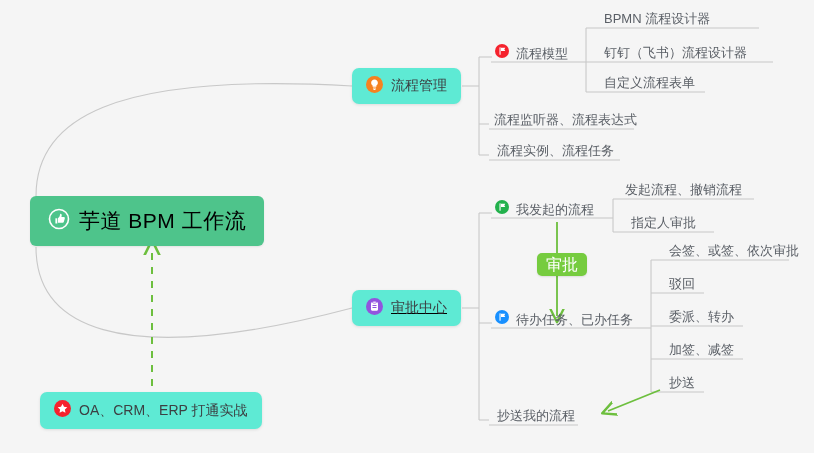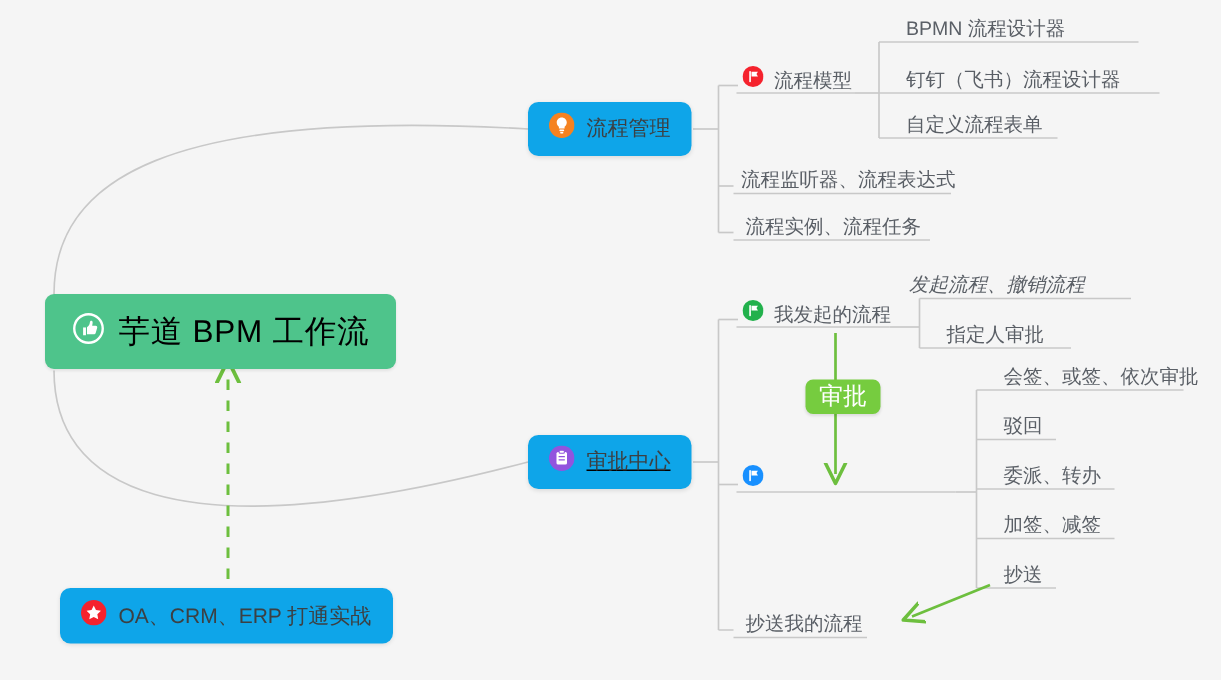--- a/index.html
+++ b/index.html
@@ -29,21 +29,21 @@
     font-size:21px;
     letter-spacing:.5px;
     white-space:nowrap;
   }
   .ic{flex:0 0 auto;display:block;}
 
   
   .card{
     position:absolute;
     display:flex;align-items:center;gap:8px;
-    background:#0ea5e9;
+    background:#5eead4;
     border-radius:7px;
     padding:0 14px;
     height:36px;
     box-sizing:border-box;
     box-shadow:0 1px 3px rgba(0,0,0,0.10);
     white-space:nowrap;
   }
   .card-label{font-size:14px;color:#3c4043;}
 
   
@@ -210,35 +210,36 @@
   <div class="leaf with-icon" style="left:493px;top:200px;">
     <span class="ic">
       <svg width="14" height="14" viewBox="0 0 14 14">
         <circle cx="7" cy="7" r="7" fill="#22b14c"></circle>
         <rect x="4.5" y="3.3" width="1.1" height="7.5" rx=".5" fill="#ffffff"></rect>
         <path d="M6 3.8h4.3l-1 1.6 1 1.6H6z" fill="#ffffff"></path>
       </svg>
     </span>
     <span class="txt">我发起的流程</span>
   </div>
-  <div class="leaf" style="left:600px;top:181px;font-style:italic;">
+  <div class="leaf" style="left:619px;top:181px;">
     <span class="txt">发起流程、撤销流程</span>
   </div>
   <div class="leaf" style="left:625px;top:214px;">
     <span class="txt">指定人审批</span>
   </div>
 
   <div class="leaf with-icon" style="left:493px;top:310px;">
     <span class="ic">
       <svg width="14" height="14" viewBox="0 0 14 14">
         <circle cx="7" cy="7" r="7" fill="#1890ff"></circle>
         <rect x="4.5" y="3.3" width="1.1" height="7.5" rx=".5" fill="#ffffff"></rect>
         <path d="M6 3.8h4.3l-1 1.6 1 1.6H6z" fill="#ffffff"></path>
       </svg>
     </span>
+    <span class="txt">待办任务、已办任务</span>
   </div>
 
   <div class="leaf" style="left:663px;top:242px;">
     <span class="txt">会签、或签、依次审批</span>
   </div>
   <div class="leaf" style="left:663px;top:275px;">
     <span class="txt">驳回</span>
   </div>
   <div class="leaf" style="left:663px;top:308px;">
     <span class="txt">委派、转办</span>

